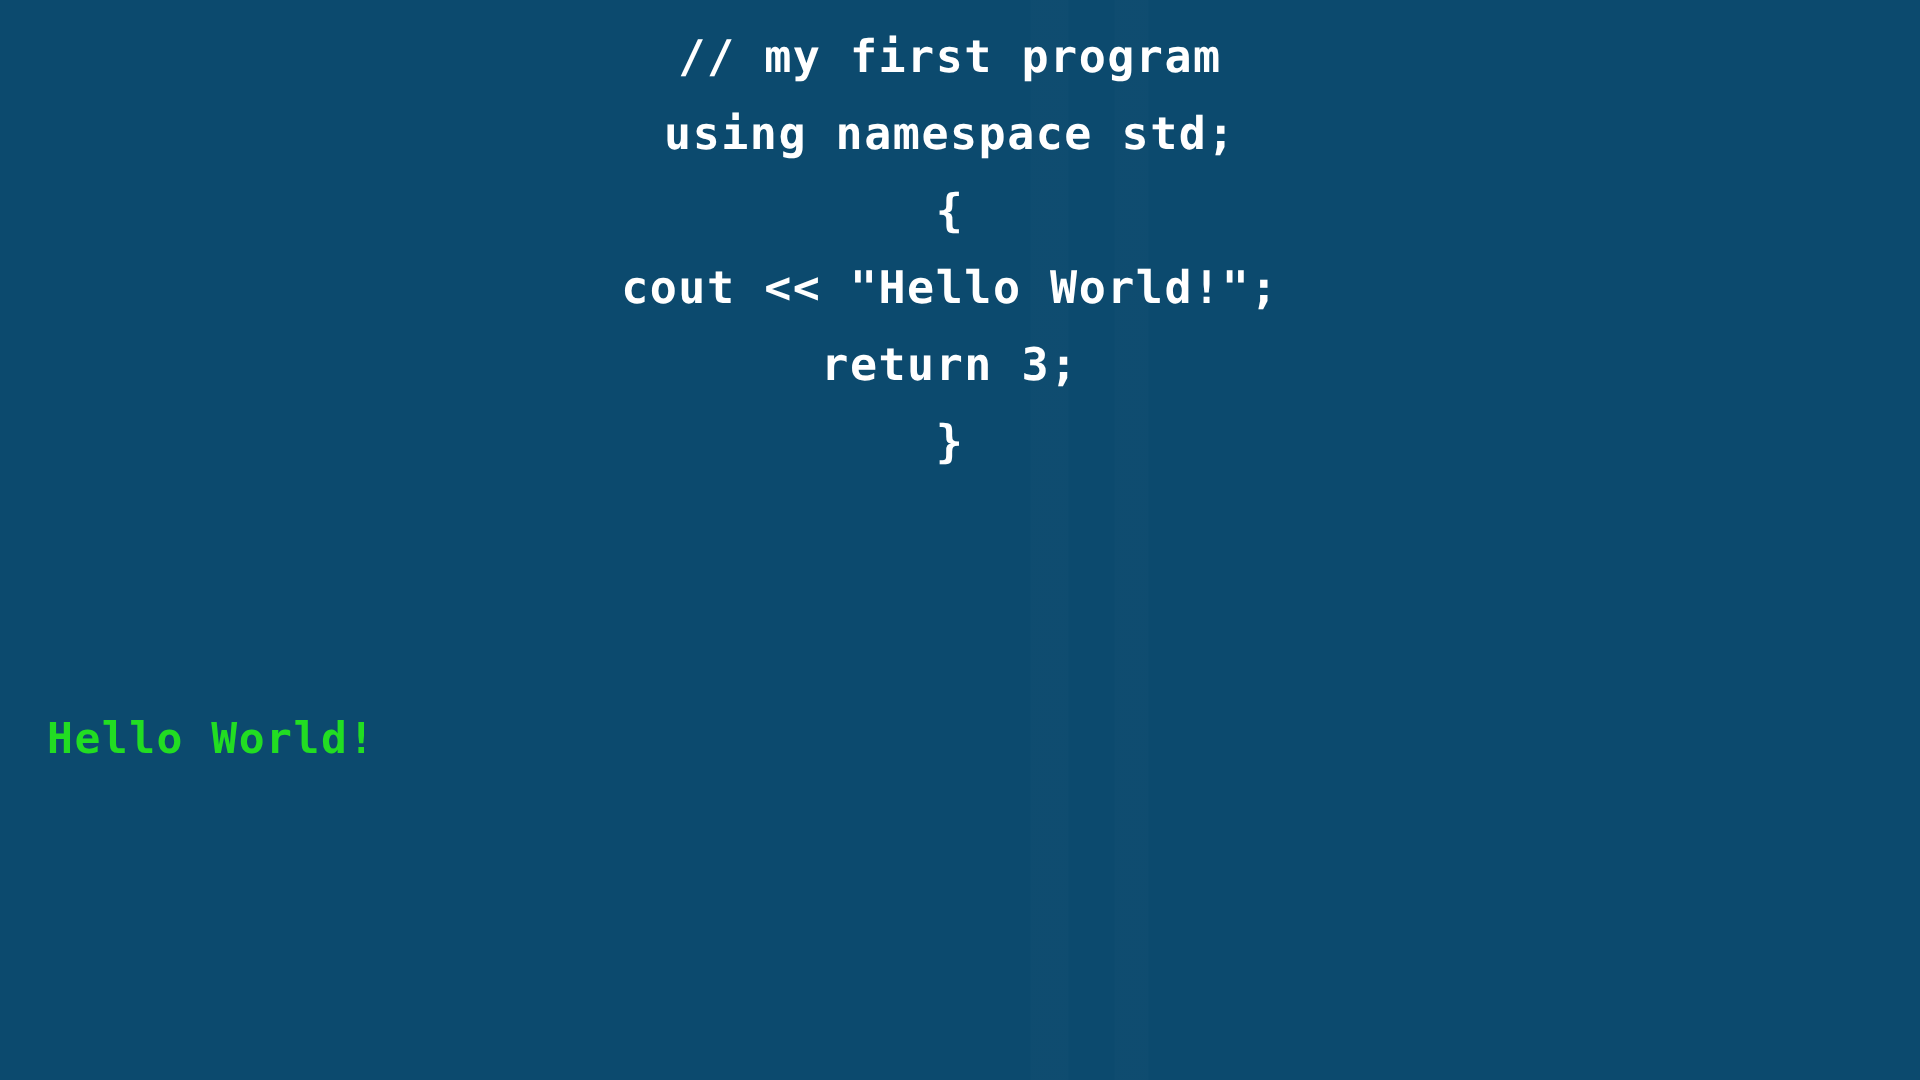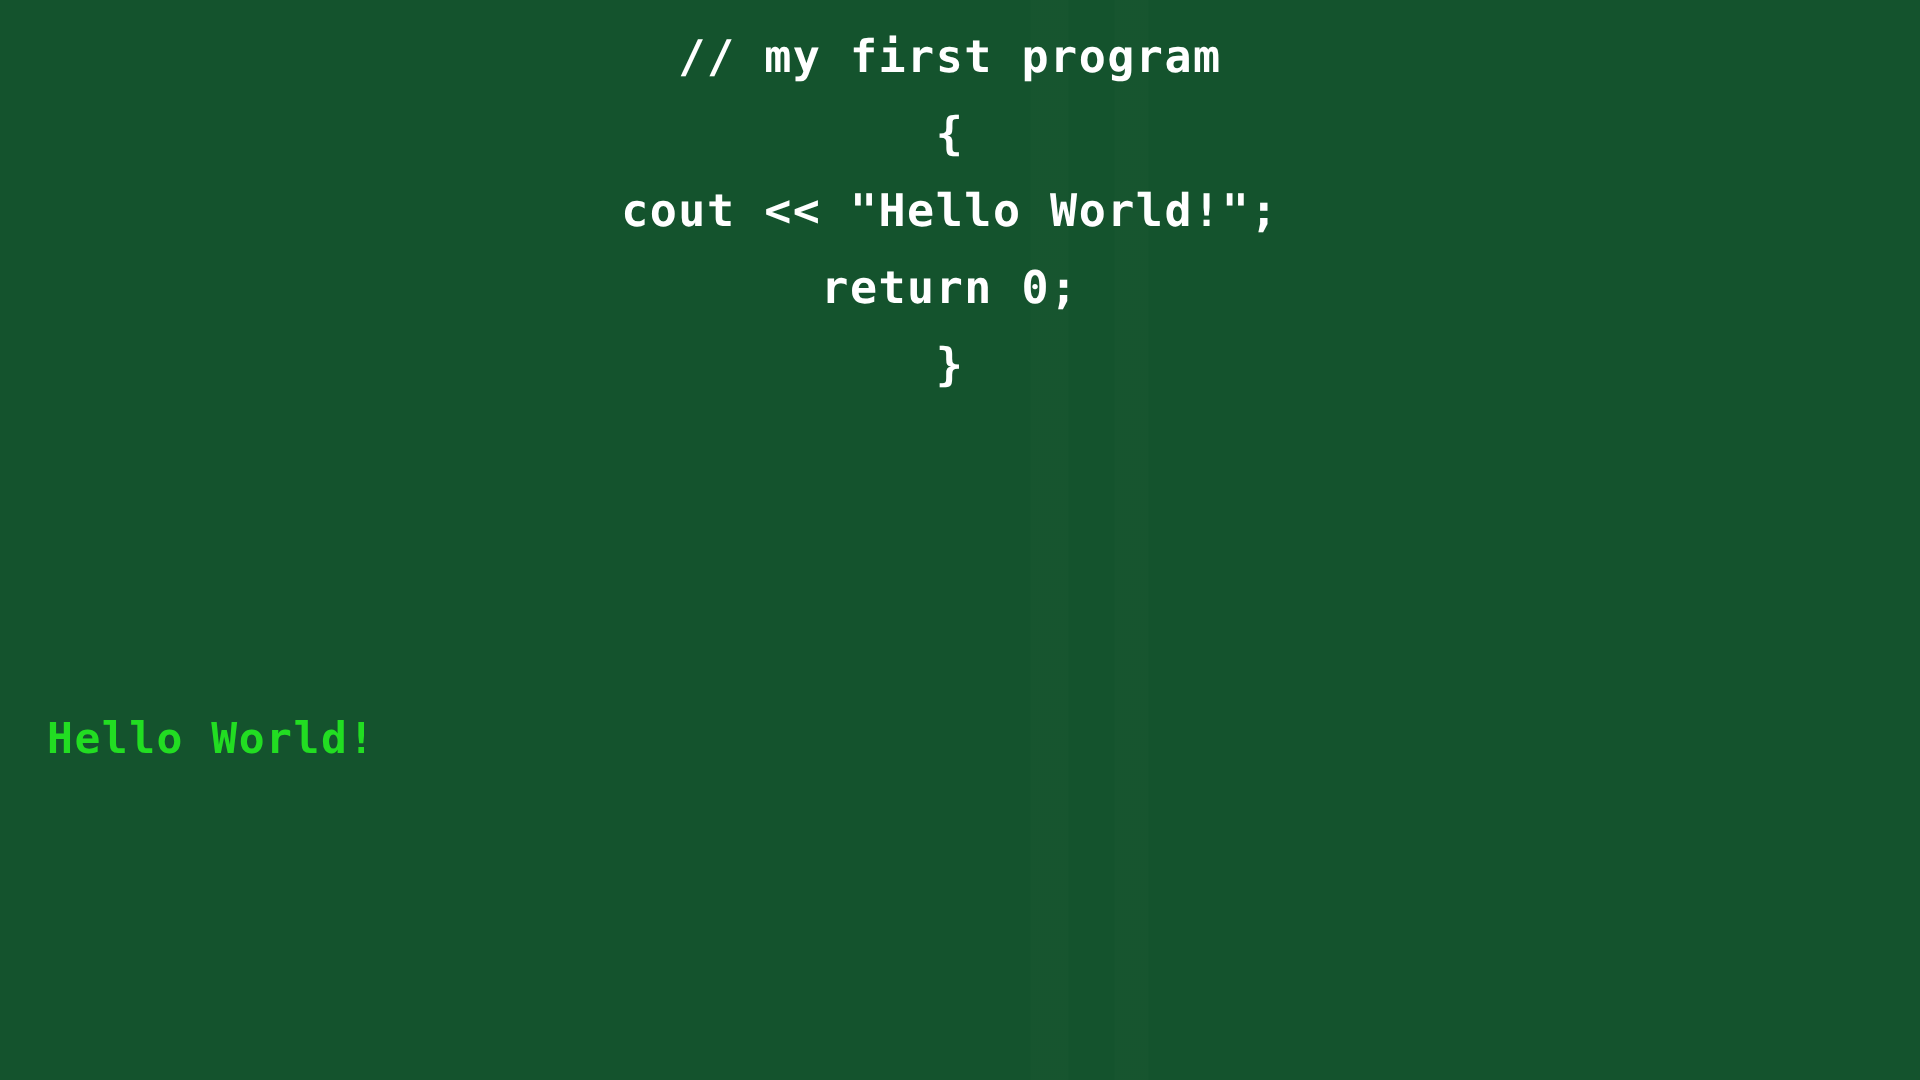--- a/index.html
+++ b/index.html
@@ -87,36 +87,37 @@
     font-size: 43px;
     line-height: 60px;
     letter-spacing: 1.5px;
     font-weight: bold;
     white-space: pre;
   }
 </style>
 </head>
 <body style="background: rgb(0, 0, 0);">
 
-<div id="screen" style="background: #14532d;">
+<div id="screen" style="background: #0c4a6e;">
 
   <div id="banding"></div>
 
   <div id="code-block">
 
     <div class="code-line" style="color: rgb(255, 255, 255);">// my first program</div>
 
 
+    <div class="code-line" style="color: rgb(255, 255, 255);">using namespace std;</div>
 
 
     <div class="code-line" style="color: rgb(255, 255, 255);">{</div>
 
     <div class="code-line" style="color: rgb(255, 255, 255);">cout &lt;&lt; "Hello World!";</div>
 
-    <div class="code-line" style="color: rgb(255, 255, 255);">return 0;</div>
+    <div class="code-line" style="color: rgb(255, 255, 255);">return 3;</div>
 
     <div class="code-line" style="color: rgb(255, 255, 255);">}</div>
 
   </div>
 
   <div id="output-block">
     <div class="output-line" id="out-0" style="color: rgb(34, 221, 34);">Hello World!</div>
   </div>
 
 </div>

